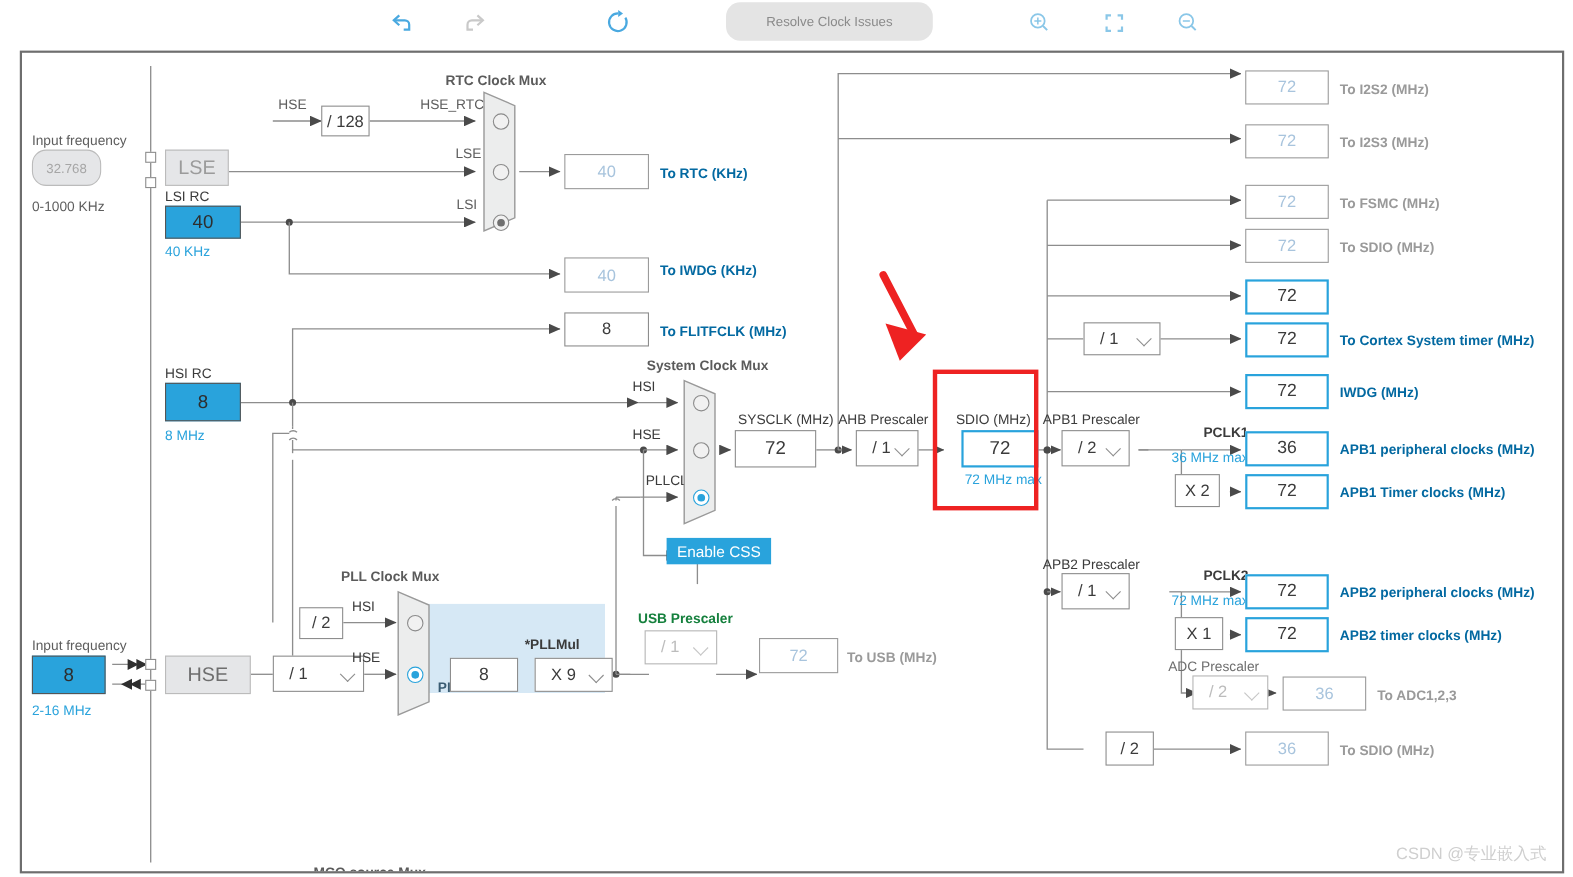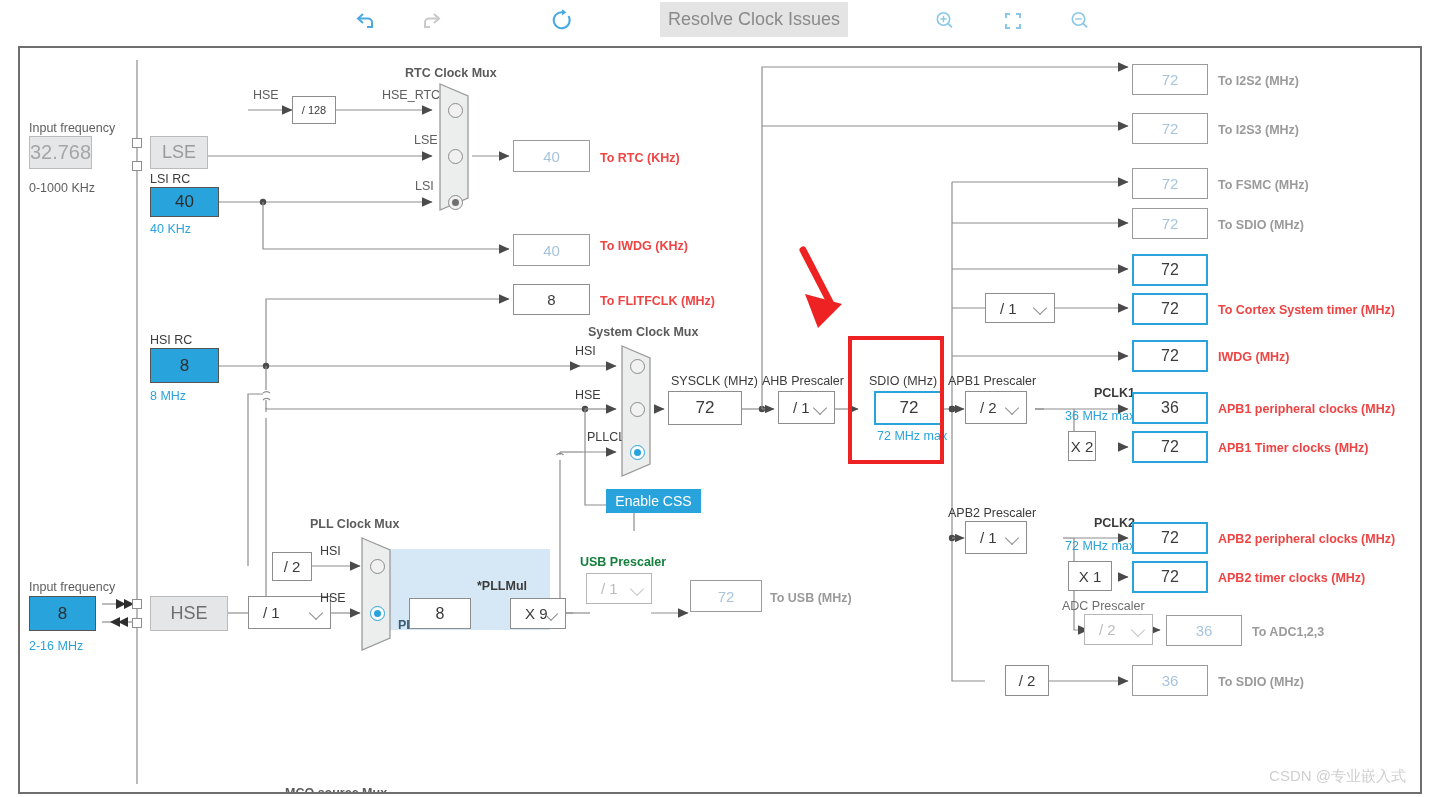--- a/index.html
+++ b/index.html
@@ -17,22 +17,23 @@
   }
   .tbtn{
     position:absolute;top:4px;width:34px;height:34px;
     display:flex;align-items:center;justify-content:center;
     cursor:pointer;
   }
   .tbtn svg{display:block;}
   #resolve-btn{
     position:absolute;left:660px;top:2px;width:188px;height:35px;
     background:#e4e4e4;color:#8a8a8a;
-    font-size:18px;display:flex;align-items:center;justify-content:center;
+    font-size:12px;display:flex;align-items:center;justify-content:center;
     cursor:pointer;
+    border-radius:13px;
   }
   
   #canvas{
     position:absolute;left:18px;top:46px;
     width:1404px;height:748px;
     background:#ffffff;
     border:2px solid #6e6e6e;
     box-sizing:border-box;
     overflow:hidden;
   }
@@ -69,21 +70,21 @@
   }
   .sel.disabled .chev{border-color:#c6c6c6;}
 
   .lbl{
     position:absolute;font-size:12.5px;color:#5e5e5e;white-space:nowrap;
   }
   .lbl.bold{font-weight:bold;color:#4d4d4d;}
   .lbl.dark{color:#3b3b3b;}
   .lbl.blue{color:#2aa3dc;}
   .lbl.title{font-weight:bold;font-size:12.5px;color:#5b5b5b;}
-  .lbl.out{font-weight:bold;font-size:12.5px;color:#ef4444;}
+  .lbl.out{font-weight:bold;font-size:12.5px;color:#0369a1;}
   .lbl.outdim{font-weight:bold;font-size:12.5px;color:#9a9a9a;}
 
   
   .mux{position:absolute;}
   .radio{
     position:absolute;width:15px;height:15px;border-radius:50%;
     border:1.6px solid #8b8b8b;background:#f1f1f1;box-sizing:border-box;
     cursor:pointer;
   }
   .radio.on{border-color:#29a3dc;background:#ffffff;}
@@ -306,21 +307,21 @@
       <path d="M108 569 L98 574 L108 579 Z"></path>
     </g>
 
     <g>
       <path d="M783 202 L812 258" stroke="#ee2222" stroke-width="7" fill="none" stroke-linecap="round"></path>
       <path d="M798 280 L785 246 L822 256 Z" fill="#ee2222"></path>
     </g>
   </svg>
 
   <span class="lbl" style="left:9px;top:73px;">Input frequency</span>
-  <div class="vbox grey" style="left:9px;top:88px;width:63px;height:33px;font-size:20px;">
+  <div class="vbox grey" style="left:9px;top:88px;width:63px;height:33px;font-size:12px;border-radius:13px;">
     <span>32.768</span>
   </div>
   <span class="lbl" style="left:9px;top:133px;">0-1000 KHz</span>
 
   <div class="pin" style="left:112px;top:90px;"></div>
   <div class="pin" style="left:112px;top:113px;"></div>
   <div class="vbox grey" style="left:130px;top:88px;width:58px;height:33px;font-size:18px;color:#9b9b9b;">
     <span>LSE</span>
   </div>
 
@@ -348,21 +349,21 @@
     <span>HSE</span>
   </div>
 
   <div class="sel" style="left:228px;top:548px;width:83px;height:33px;">
     <span>/ 1</span>
     <span class="chev"></span>
   </div>
 
   <span class="lbl title" style="left:385px;top:18px;">RTC Clock Mux</span>
   <span class="lbl" style="left:233px;top:40px;">HSE</span>
-  <div class="vbox plain" style="left:272px;top:48px;width:44px;height:28px;font-size:11px;">
+  <div class="vbox plain" style="left:272px;top:48px;width:44px;height:28px;font-size:15px;">
     <span>/ 128</span>
   </div>
   <span class="lbl" style="left:362px;top:40px;">HSE_RTC</span>
   <span class="lbl" style="left:394px;top:85px;">LSE</span>
   <span class="lbl" style="left:395px;top:131px;">LSI</span>
 
   <svg class="mux" style="left:418px;top:34px;" width="40" height="130">
     <path d="M2 2 L30 14 L30 116 L2 128 Z" fill="#eceded" stroke="#9a9a9a" stroke-width="1.3"></path>
   </svg>
   <div class="radio" style="left:428px;top:55px;"></div>
@@ -431,21 +432,21 @@
   <svg class="mux" style="left:340px;top:488px;" width="42" height="116">
     <path d="M2 2 L30 14 L30 102 L2 114 Z" fill="#eceded" stroke="#9a9a9a" stroke-width="1.3"></path>
   </svg>
   <div class="radio" style="left:350px;top:511px;"></div>
   <div class="radio on" style="left:350px;top:558px;"></div>
 
   <div class="vbox" style="left:389px;top:550px;width:62px;height:31px;font-size:16px;">
     <span>8</span>
   </div>
   <span class="lbl dark" style="left:457px;top:531px;font-weight:bold;">*PLLMul</span>
-  <div class="sel" style="left:466px;top:550px;width:56px;height:31px;margin-left:24px;">
+  <div class="sel" style="left:466px;top:550px;width:71px;height:31px;">
     <span>X 9</span>
     <span class="chev"></span>
   </div>
 
   <span class="lbl" style="left:560px;top:507px;font-weight:bold;color:#15803d;">USB Prescaler</span>
   <div class="sel disabled" style="left:566px;top:525px;width:66px;height:31px;">
     <span>/ 1</span>
     <span class="chev"></span>
   </div>
   <div class="vbox disabled" style="left:670px;top:532px;width:72px;height:32px;">
@@ -491,21 +492,21 @@
   </div>
   <span class="lbl out" style="left:1198px;top:302px;">IWDG (MHz)</span>
 
   <span class="lbl dark" style="left:928px;top:326px;">APB1 Prescaler</span>
   <div class="sel" style="left:945px;top:343px;width:62px;height:33px;">
     <span>/ 2</span>
     <span class="chev"></span>
   </div>
   <span class="lbl dark" style="left:1074px;top:338px;font-weight:bold;">PCLK1</span>
   <span class="lbl blue" style="left:1045px;top:361px;">36 MHz max</span>
-  <div class="vbox plain" style="left:1048px;top:383px;width:28px;height:30px;font-size:15px;">
+  <div class="vbox plain" style="left:1048px;top:383px;width:41px;height:30px;font-size:15px;">
     <span>X 2</span>
   </div>
 
   <div class="vbox active" style="left:1112px;top:344px;width:76px;height:32px;font-size:16px;">
     <span>36</span>
   </div>
   <span class="lbl out" style="left:1198px;top:354px;">APB1 peripheral clocks (MHz)</span>
 
   <div class="vbox active" style="left:1112px;top:383px;width:76px;height:32px;font-size:16px;">
     <span>72</span>

